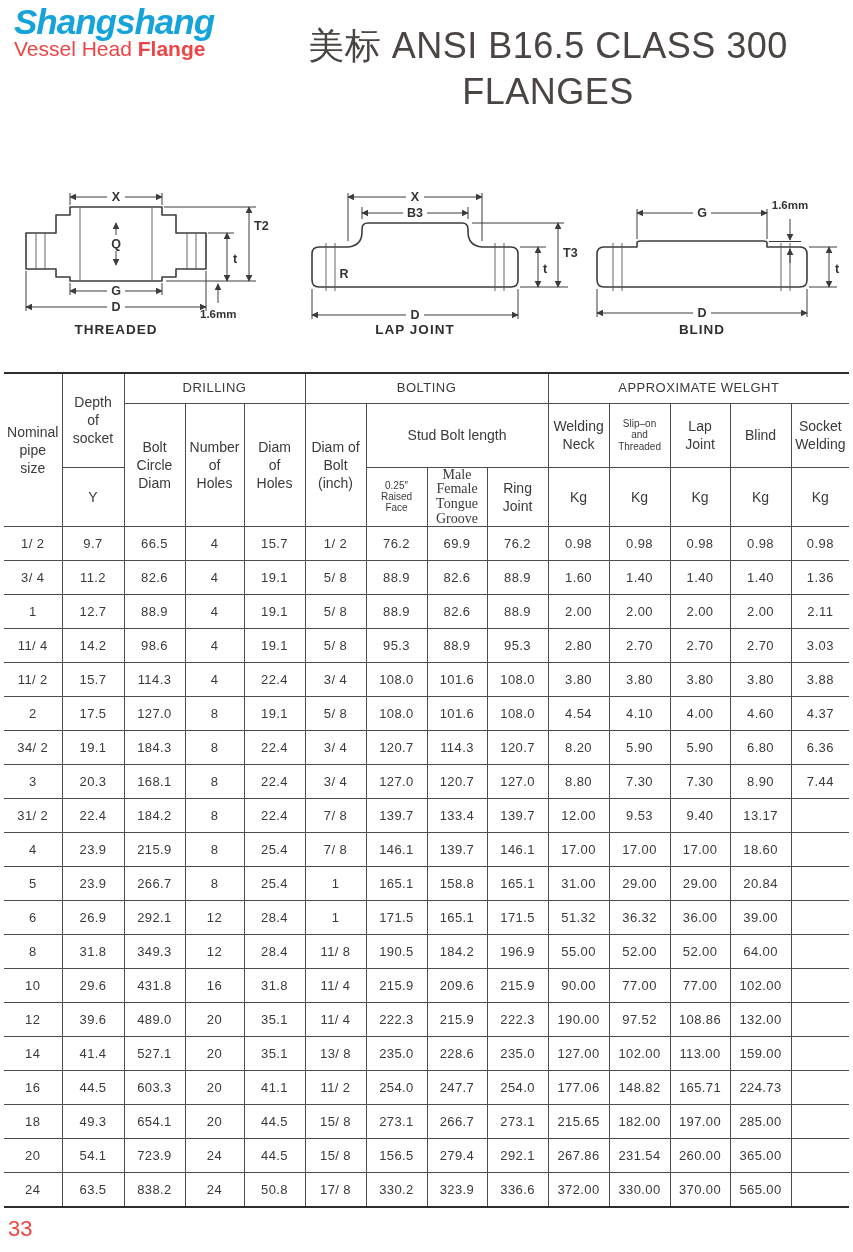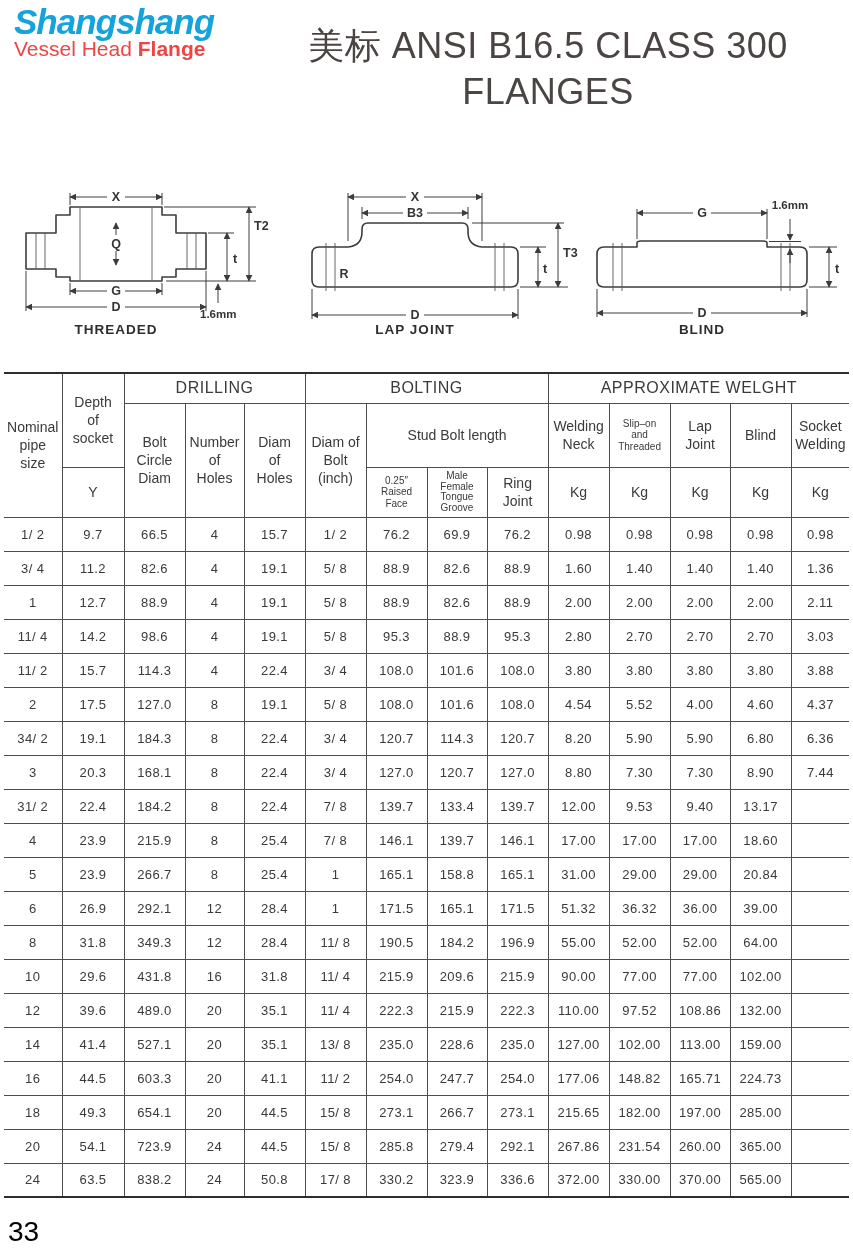--- a/index.html
+++ b/index.html
@@ -32,27 +32,27 @@
   svg rect.gap { fill:#fff; stroke:none; }
 
   
   .spec-table { position:absolute; left:4px; top:372px; border-collapse:collapse; table-layout:fixed; width:845px;
                 border-top:2.5px solid #2d2d2d; border-bottom:2.5px solid #2d2d2d; }
   .spec-table th, .spec-table td { border:1px solid #4d4d4d; text-align:center; vertical-align:middle;
                 color:#3a3a3a; font-weight:normal; }
   .spec-table tr > *:first-child { border-left:none; }
   .spec-table tr > *:last-child { border-right:none; }
   .spec-table th { font-size:14px; white-space:pre-line; line-height:1.3; }
-  .spec-table th.group-th { font-size:16px; letter-spacing:0.5px; }
+  .spec-table th.group-th { font-size:13px; letter-spacing:0.5px; }
   .spec-table th.small { font-size:10px; line-height:1.12; }
-  .spec-table th.xsmall { font-size:10px; line-height:1.05; }
+  .spec-table th.xsmall { font-size:14px; line-height:1.05;font-family:Liberation Serif, serif; }
   .spec-table td { font-size:13px; height:34px; letter-spacing:0.4px; }
   tr.h-a { height:30px; } tr.h-b { height:64px; } tr.h-c { height:50px; }
 
-  .page-number { position:absolute; left:8px; top:1216px; font-size:28px; color:#000000; }
+  .page-number { position:absolute; left:8px; top:1216px; font-size:22px; color:#ef4444; }
 </style>
 </head>
 <body>
 
 <div class="page">
 
   <div class="logo">
     <div class="logo-main" style="color:#14a3db;">Shangshang</div>
     <div class="logo-sub" style="color:#ef4444;">
       <span class="light">Vessel Head </span><span class="bold">Flange</span>
@@ -318,21 +318,21 @@
           <td>2</td>
           <td>17.5</td>
           <td>127.0</td>
           <td>8</td>
           <td>19.1</td>
           <td>5/ 8</td>
           <td>108.0</td>
           <td>101.6</td>
           <td>108.0</td>
           <td>4.54</td>
-          <td>5.52</td>
+          <td>4.10</td>
           <td>4.00</td>
           <td>4.60</td>
           <td>4.37</td>
         </tr>
         <tr>
           <td>34/ 2</td>
           <td>19.1</td>
           <td>184.3</td>
           <td>8</td>
           <td>22.4</td>
@@ -461,21 +461,21 @@
         <tr>
           <td>12</td>
           <td>39.6</td>
           <td>489.0</td>
           <td>20</td>
           <td>35.1</td>
           <td>11/ 4</td>
           <td>222.3</td>
           <td>215.9</td>
           <td>222.3</td>
-          <td>110.00</td>
+          <td>190.00</td>
           <td>97.52</td>
           <td>108.86</td>
           <td>132.00</td>
           <td></td>
         </tr>
         <tr>
           <td>14</td>
           <td>41.4</td>
           <td>527.1</td>
           <td>20</td>
@@ -522,21 +522,21 @@
           <td>285.00</td>
           <td></td>
         </tr>
         <tr>
           <td>20</td>
           <td>54.1</td>
           <td>723.9</td>
           <td>24</td>
           <td>44.5</td>
           <td>15/ 8</td>
-          <td>285.8</td>
+          <td>156.5</td>
           <td>279.4</td>
           <td>292.1</td>
           <td>267.86</td>
           <td>231.54</td>
           <td>260.00</td>
           <td>365.00</td>
           <td></td>
         </tr>
         <tr>
           <td>24</td>

